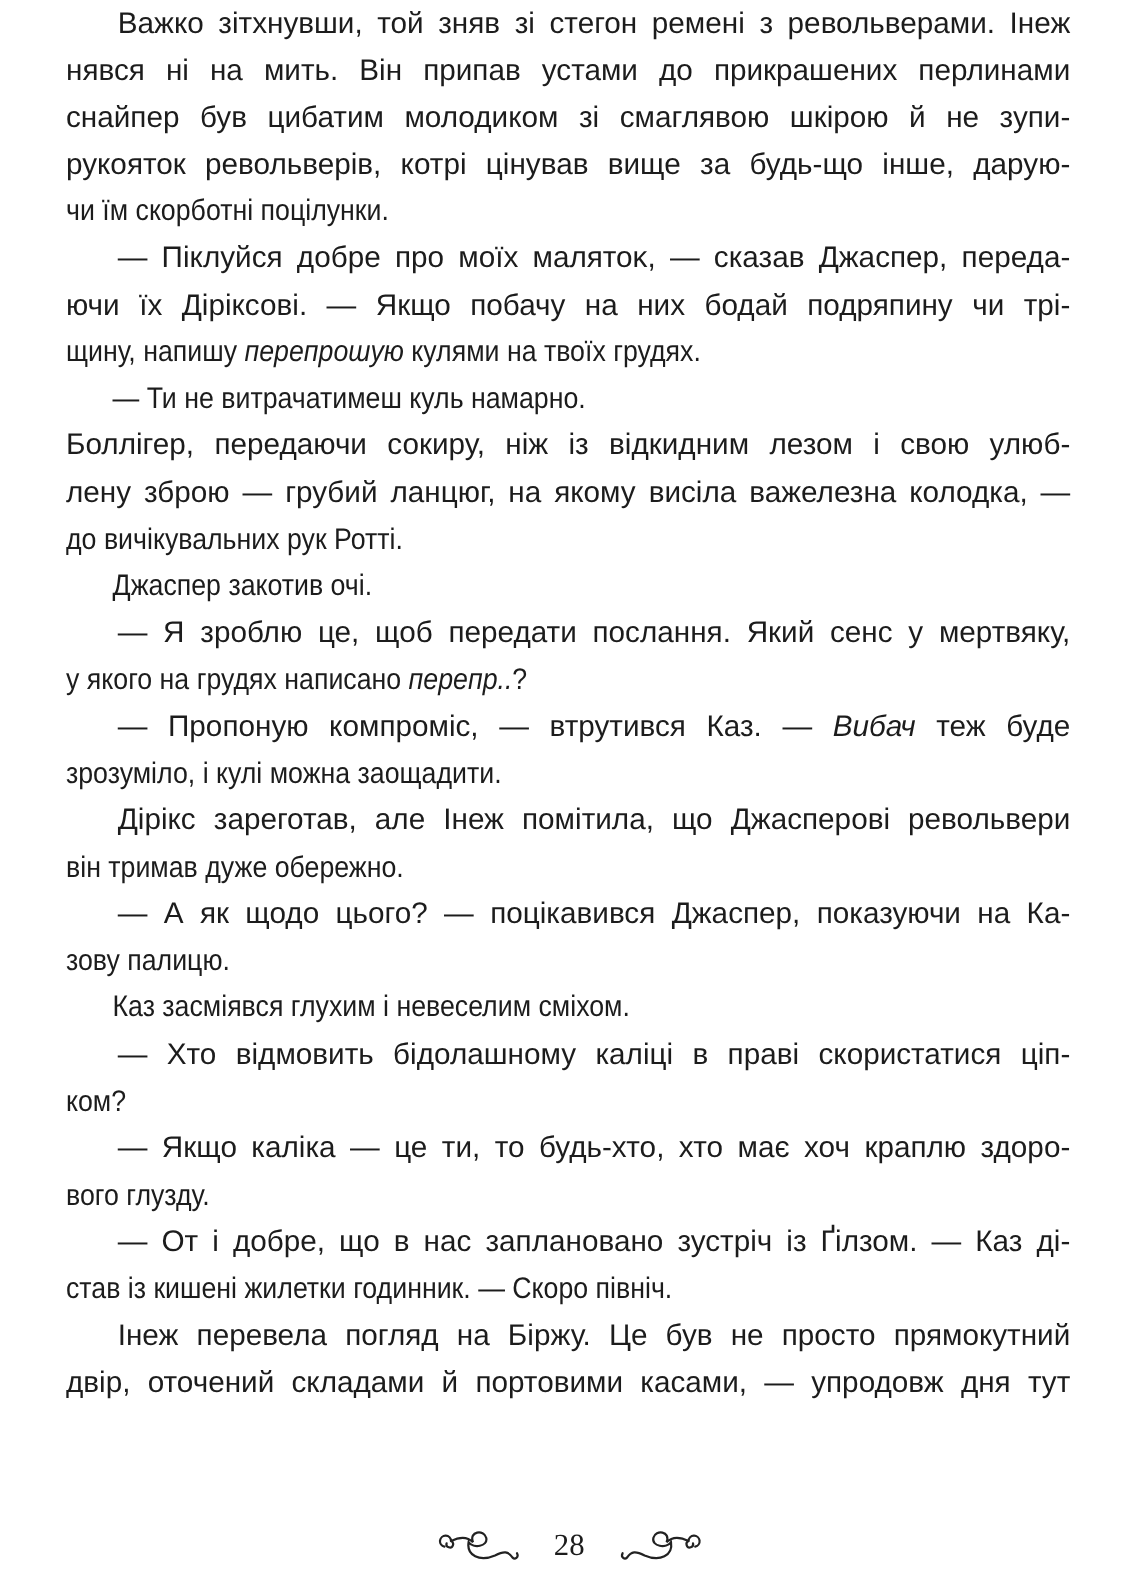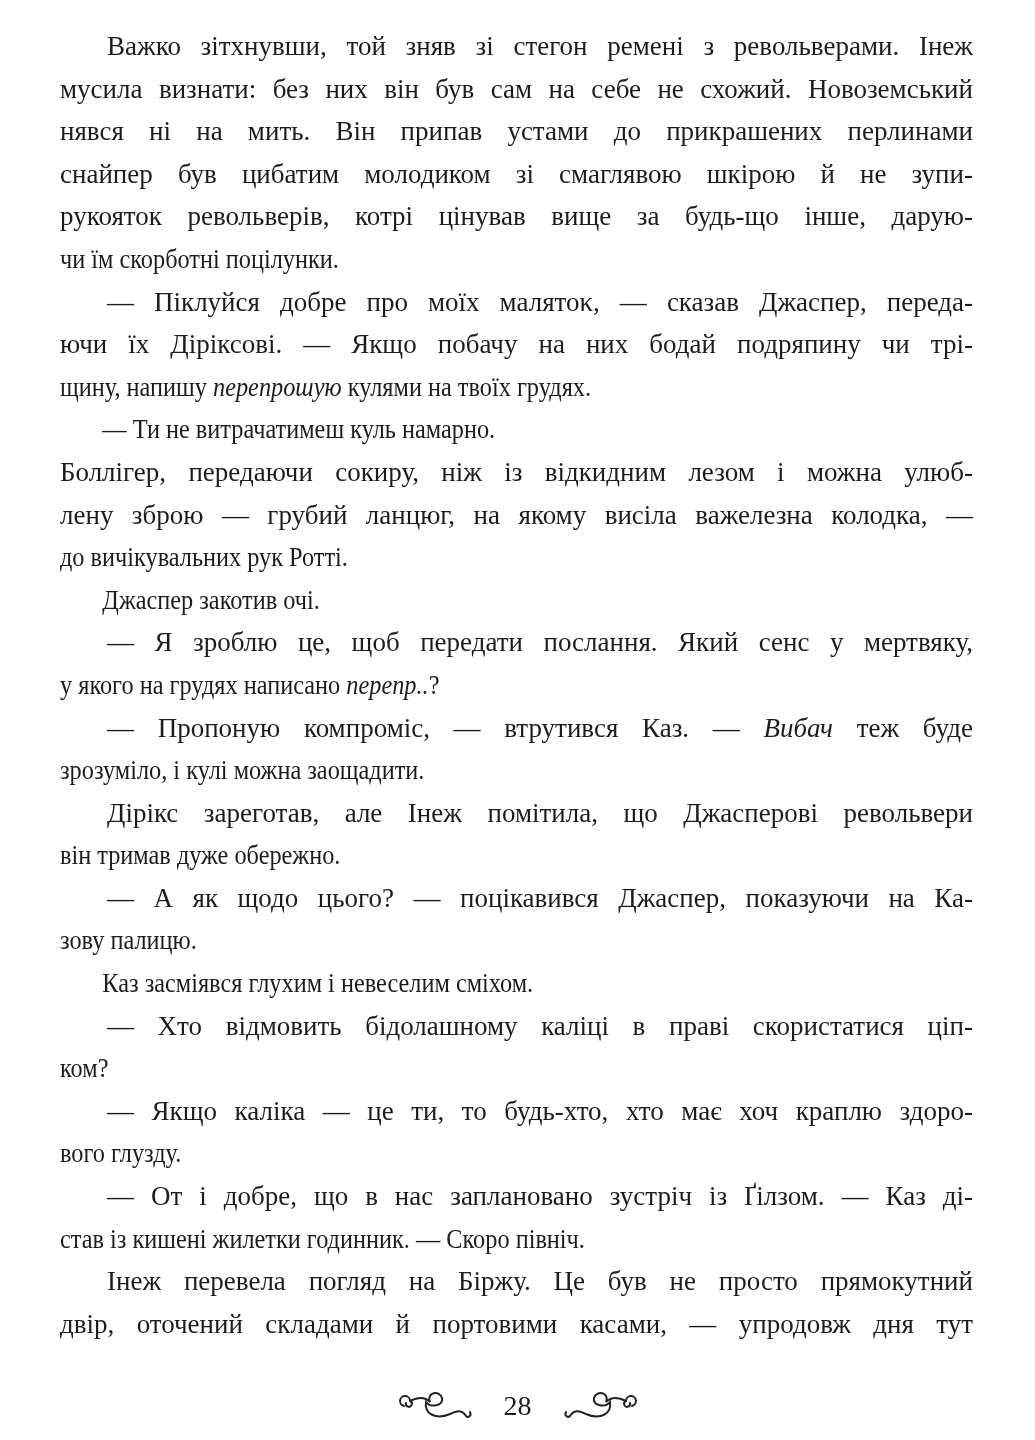--- a/index.html
+++ b/index.html
@@ -1,20 +1,20 @@
 <!DOCTYPE html>
 <html><head>
 <meta charset="utf-8">
 <style>
   html, body { margin: 0; padding: 0; background: #ffffff; }
   body { width: 1035px; height: 1440px; position: relative; overflow: hidden; }
   .page {
     position: absolute; left: 60px; top: 0; width: 913px;
-    font-family: Liberation Serif, serif;
-    font-size: 27px; color: #1c1c1c; margin-top: 25px;
+    font-family: Liberation Sans, sans-serif;
+    font-size: 27px; color: #1c1c1c;
   }
   .line {
     height: 42.6px; line-height: 42.6px; white-space: nowrap;
     text-align: justify; text-align-last: justify;
     transform-origin: left center;
   }
   .line.last { text-align-last: left; }
   .line.indent { padding-left: 47px; }
   .line .it { font-style: italic; }
   .footer {
@@ -25,30 +25,29 @@
     font-family: "Liberation Serif", "DejaVu Serif", serif;
     font-size: 28px; color: #1c1c1c;
   }
   .orn { width: 100px; height: 36px; }
 </style>
 </head>
 <body>
 
 <div class="page" id="page">
     <div class="line indent" style="display: block; width: auto;">Важко зітхнувши, той зняв зі стегон ремені з револьверами. Інеж</div>
-    <div class="line" style="display: block; width: auto;">мусила визнати: без них він був сам на себе не схожий. Новоземський</div>
     <div class="line" style="display: block; width: auto;">нявся ні на мить. Він припав устами до прикрашених перлинами</div>
     <div class="line" style="display: block; width: auto;">снайпер був цибатим молодиком зі смаглявою шкірою й не зупи-</div>
     <div class="line" style="display: block; width: auto;">рукояток револьверів, котрі цінував вище за будь-що інше, дарую-</div>
     <div class="line last" style="display: block; width: auto; transform: scaleX(0.9);">чи їм скорботні поцілунки.</div>
     <div class="line indent" style="display: block; width: auto;">— Піклуйся добре про моїх малятоκ, — сказав Джаспер, переда-</div>
     <div class="line" style="display: block; width: auto;">ючи їх Діріксові. — Якщо побачу на них бодай подряпину чи трі-</div>
     <div class="line last" style="display: block; width: auto; transform: scaleX(0.9);"><span>щину, напишу </span><span class="it">перепрошую</span><span> кулями на твоїх грудях.</span></div>
     <div class="line indent last" style="display: block; width: auto; transform: scaleX(0.9);">— Ти не витрачатимеш куль намарно.</div>
-    <div class="line" style="display: block; width: auto;">Боллігер, передаючи сокиру, ніж із відкидним лезом і можна улюб-</div>
+    <div class="line" style="display: block; width: auto;">Боллігер, передаючи сокиру, ніж із відкидним лезом і свою улюб-</div>
     <div class="line" style="display: block; width: auto;">лену зброю — грубий ланцюг, на якому висіла важелезна колодка, —</div>
     <div class="line last" style="display: block; width: auto; transform: scaleX(0.9);">до вичікувальних рук Ротті.</div>
     <div class="line indent last" style="display: block; width: auto; transform: scaleX(0.9);">Джаспер закотив очі.</div>
     <div class="line indent" style="display: block; width: auto;">— Я зроблю це, щоб передати послання. Який сенс у мертвяку,</div>
     <div class="line last" style="display: block; width: auto; transform: scaleX(0.9);"><span>у якого на грудях написано </span><span class="it">перепр..</span><span>?</span></div>
     <div class="line indent" style="display: block; width: auto;"><span>— Пропоную компроміс, — втрутився Каз. — </span><span class="it">Вибач</span><span> теж буде</span></div>
     <div class="line last" style="display: block; width: auto; transform: scaleX(0.9);">зрозуміло, і кулі можна заощадити.</div>
     <div class="line indent" style="display: block; width: auto;">Дірікс зареготав, але Інеж помітила, що Джасперові револьвери</div>
     <div class="line last" style="display: block; width: auto; transform: scaleX(0.9);">він тримав дуже обережно.</div>
     <div class="line indent" style="display: block; width: auto;">— А як щодо цього? — поцікавився Джаспер, показуючи на Ка-</div>

